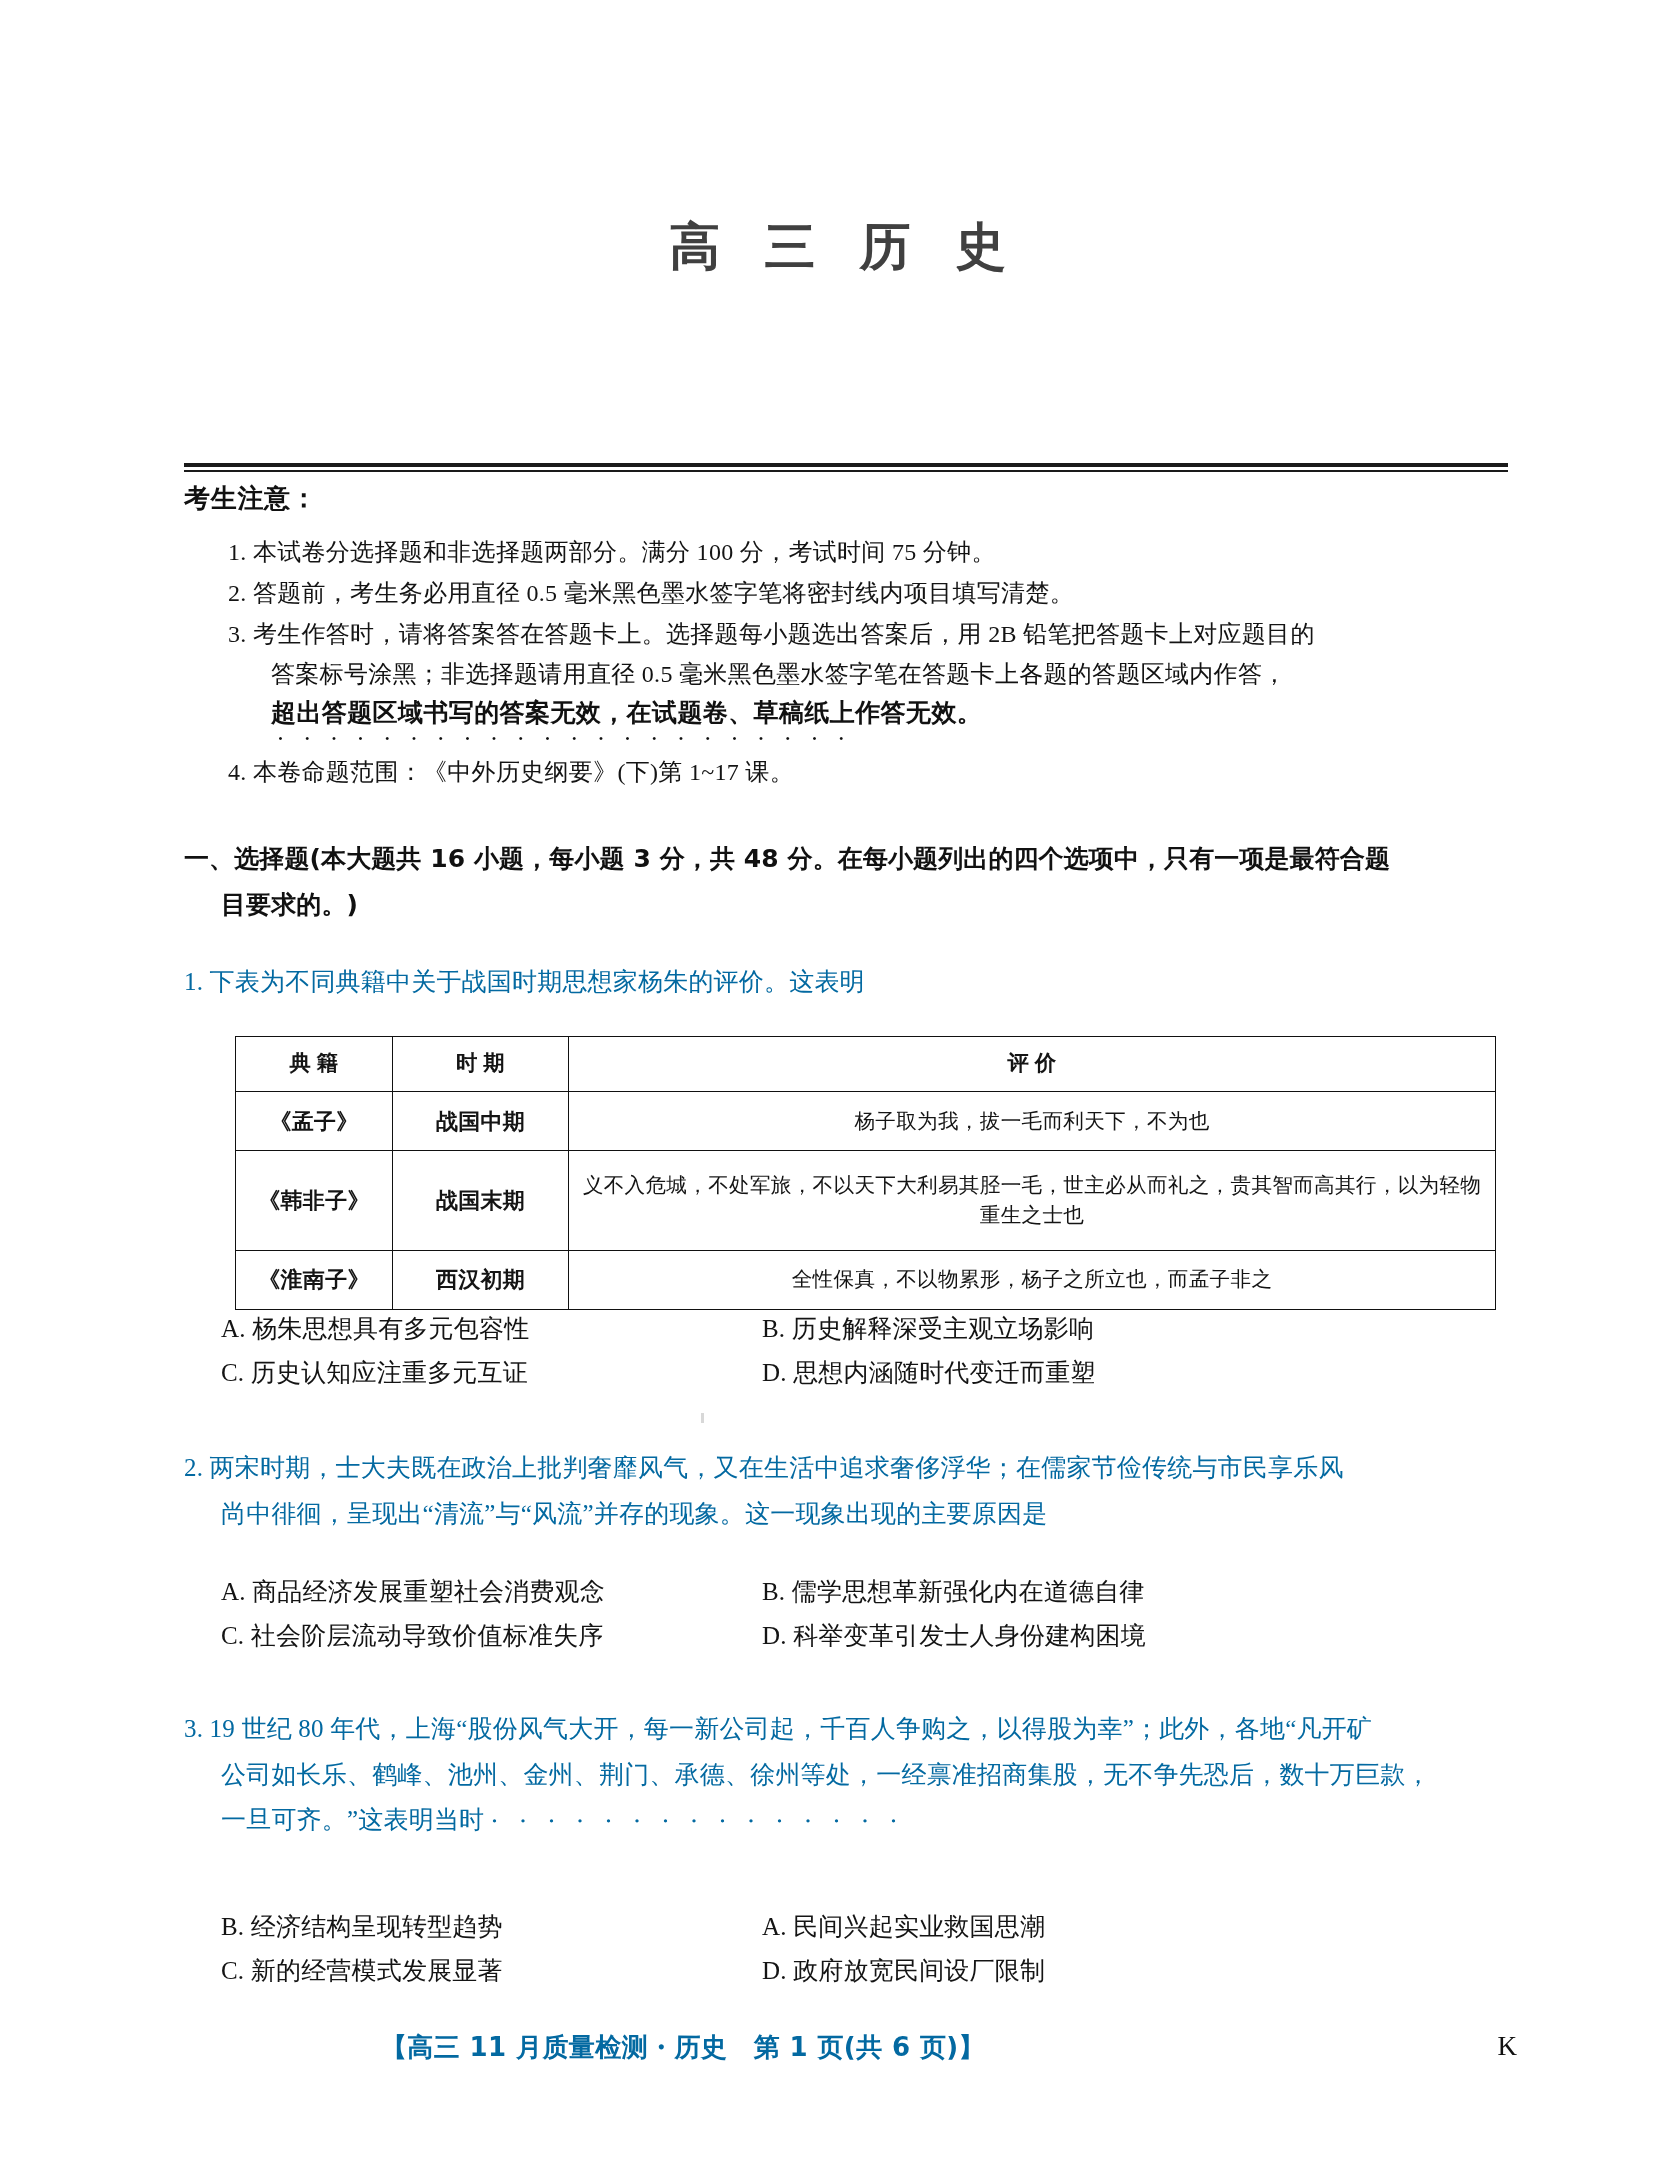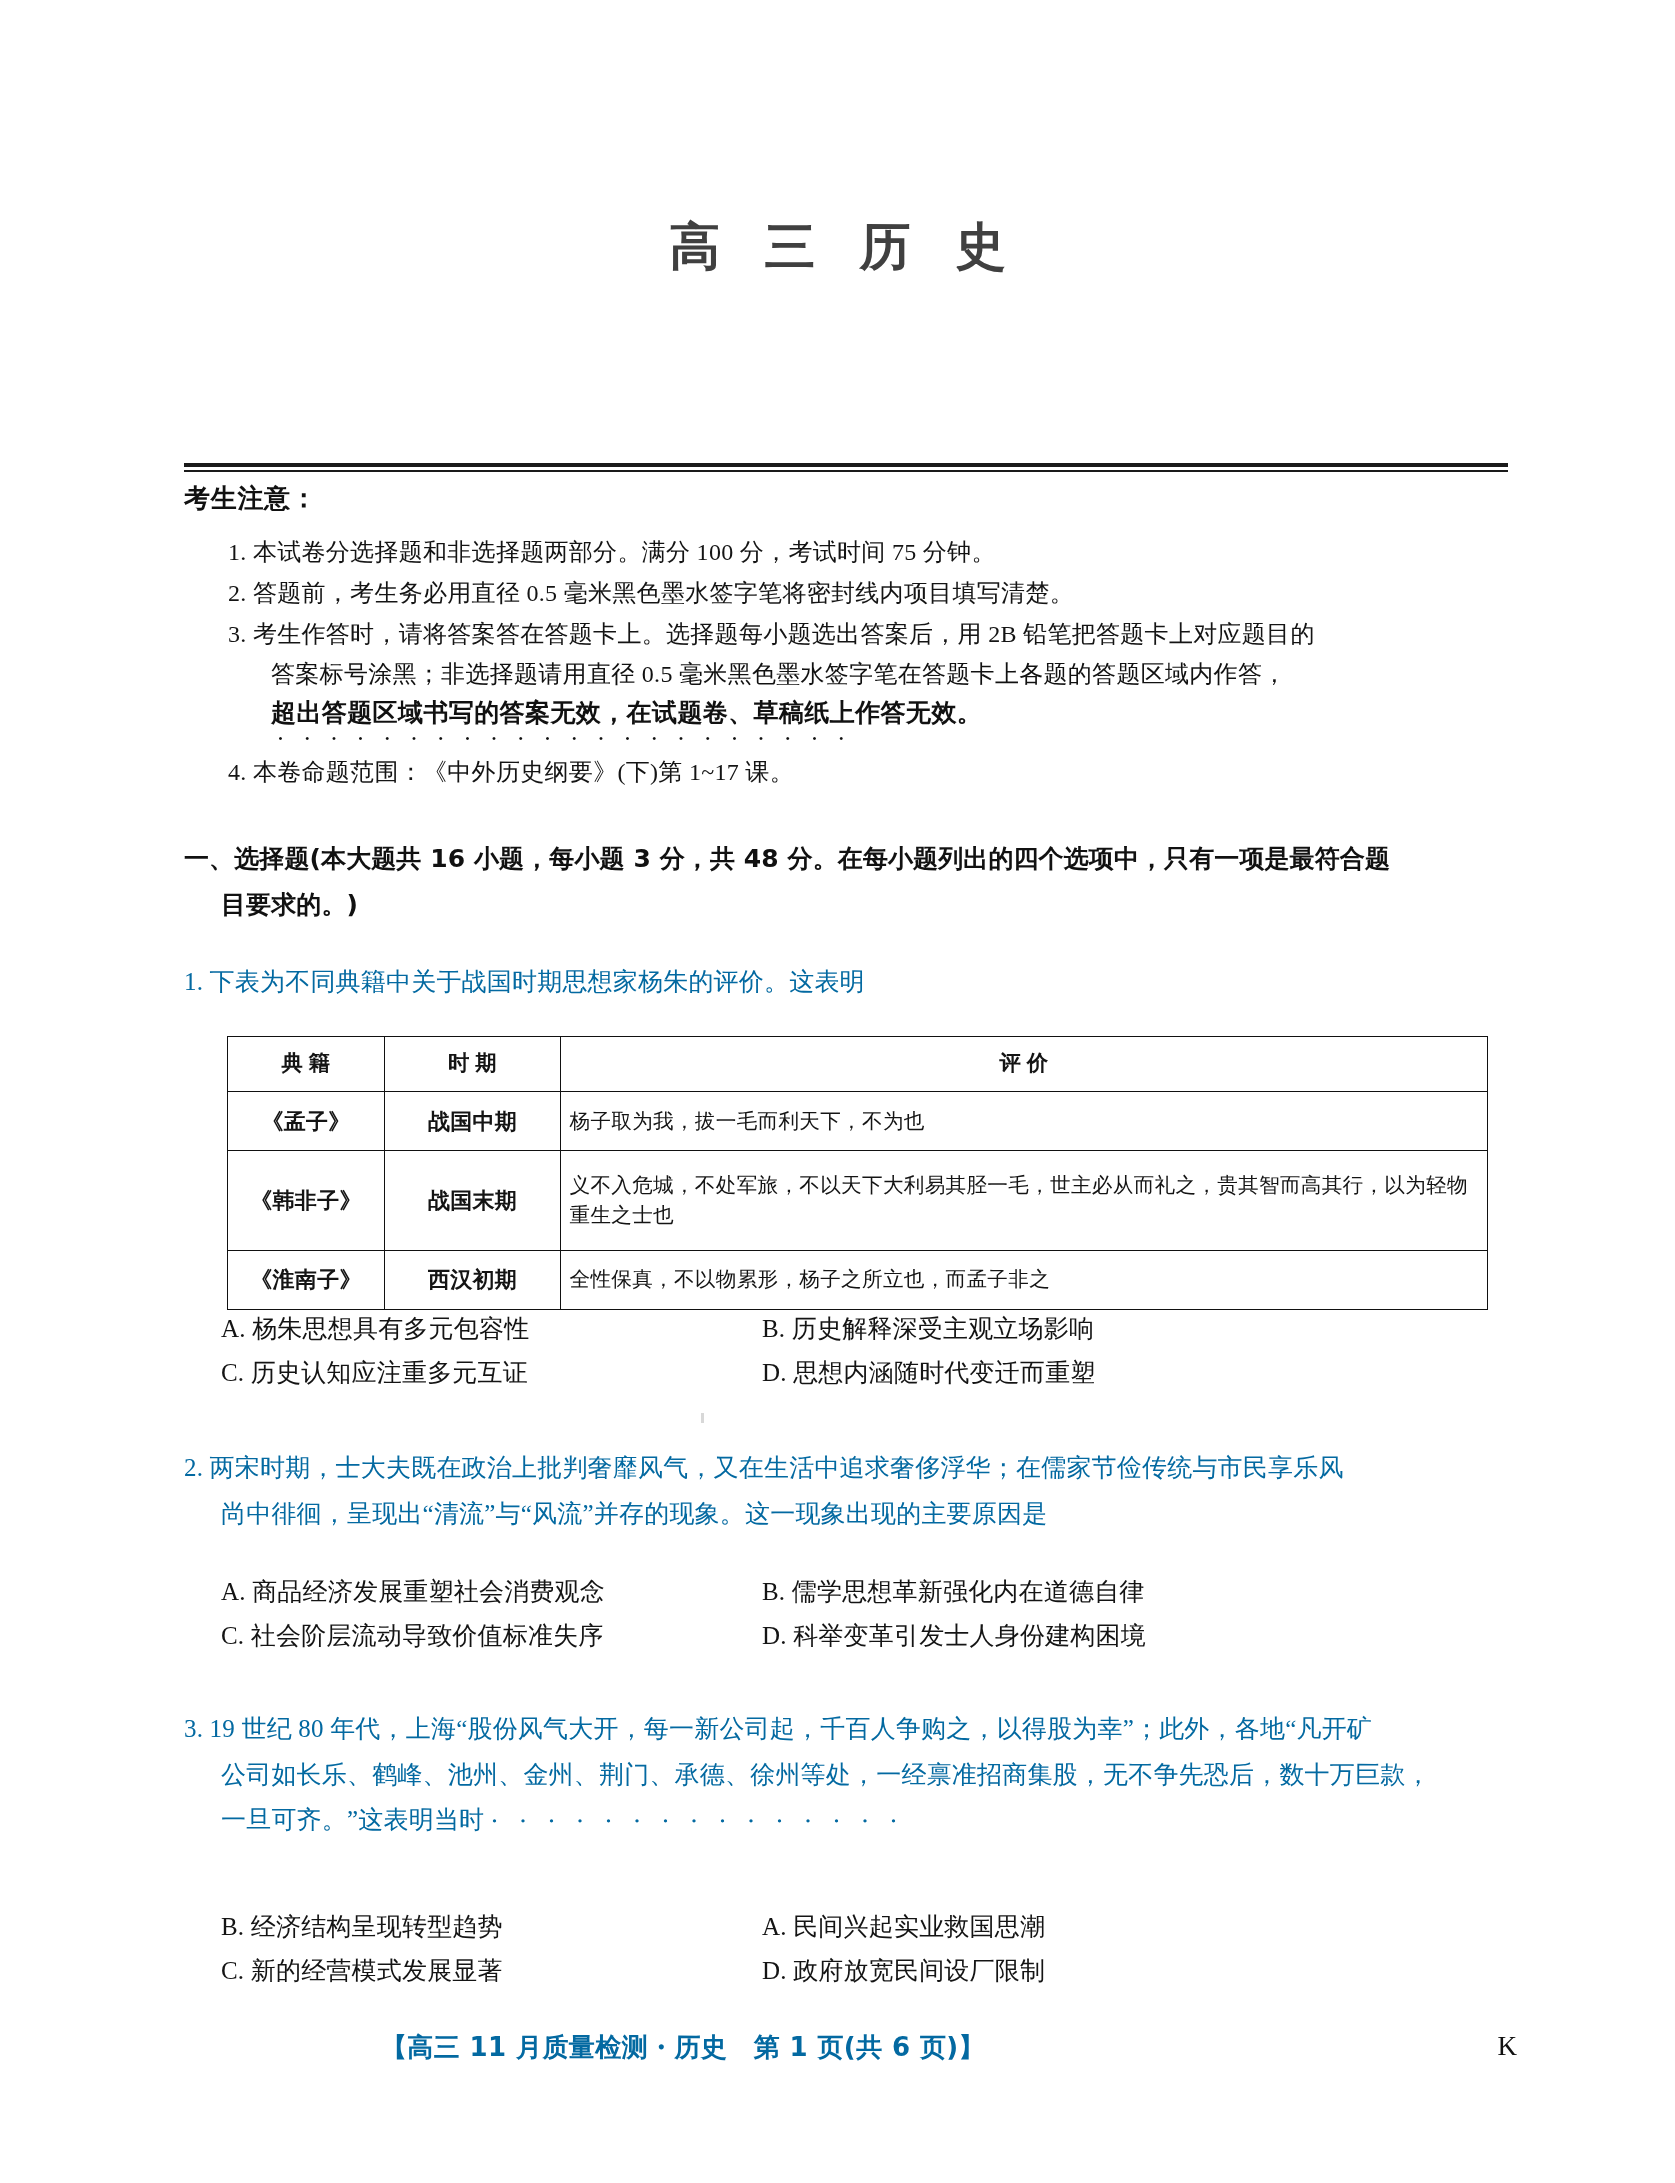--- a/index.html
+++ b/index.html
@@ -149,21 +149,21 @@
     font-size: 25px;
     line-height: 1.45;
     color: #141414;
     letter-spacing: 0.2px;
   }
   .opt { white-space: nowrap; }
 
   
   .tbl-wrap {
     position: absolute;
-    left: 227px;
+    left: 235px;
     top: 1036px;
     width: 1261px;
   }
   table.exam {
     border-collapse: collapse;
     width: 1261px;
     table-layout: fixed;
     font-size: 20.6px;
     color: #141414;
   }
@@ -177,21 +177,21 @@
   table.exam th {
     text-align: center;
     font-weight: 600;
     font-size: 21.3px;
     height: 40px;
   }
   .col-a { width: 139px; text-align: center; }
   .col-b { width: 158px; text-align: center; }
   .col-c { text-align: left; }
   td.c-center { text-align: center; font-size: 22px; font-weight: bold; }
-  td.c-body { text-align: left; font-size: 20.6px; margin-left: 20px; }
+  td.c-body { text-align: center; font-size: 20.6px; margin-left: 20px; }
   tr.r1 td { height: 44px; }
   tr.r2 td { height: 84px; }
   tr.r3 td { height: 44px; }
 
   
   .footer {
     position: absolute;
     top: 2030px;
     left: 0;
     width: 1675px;

